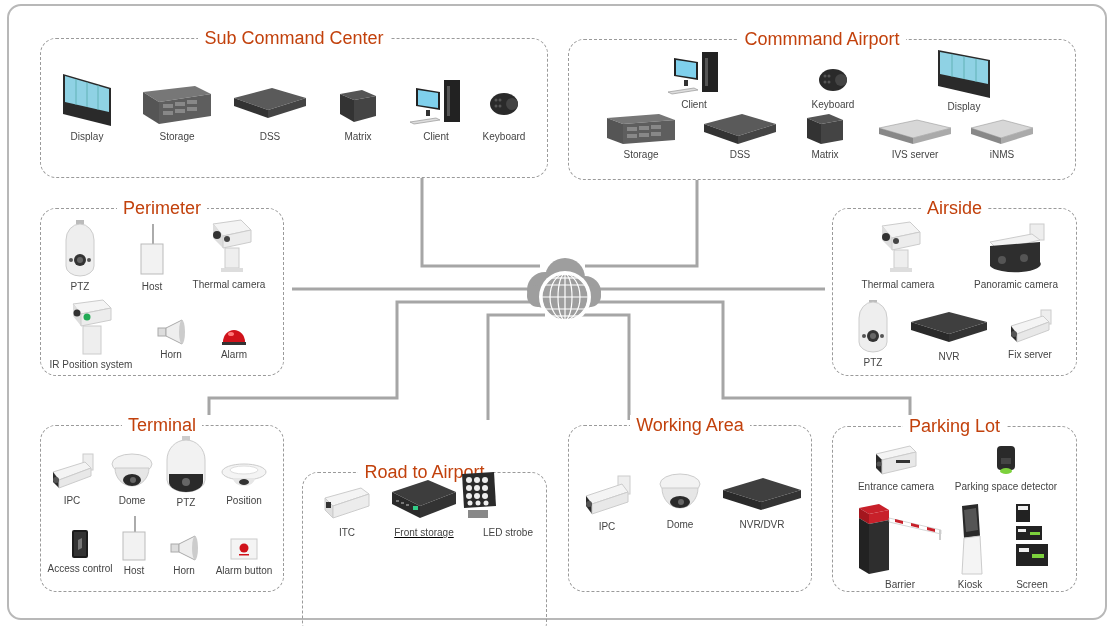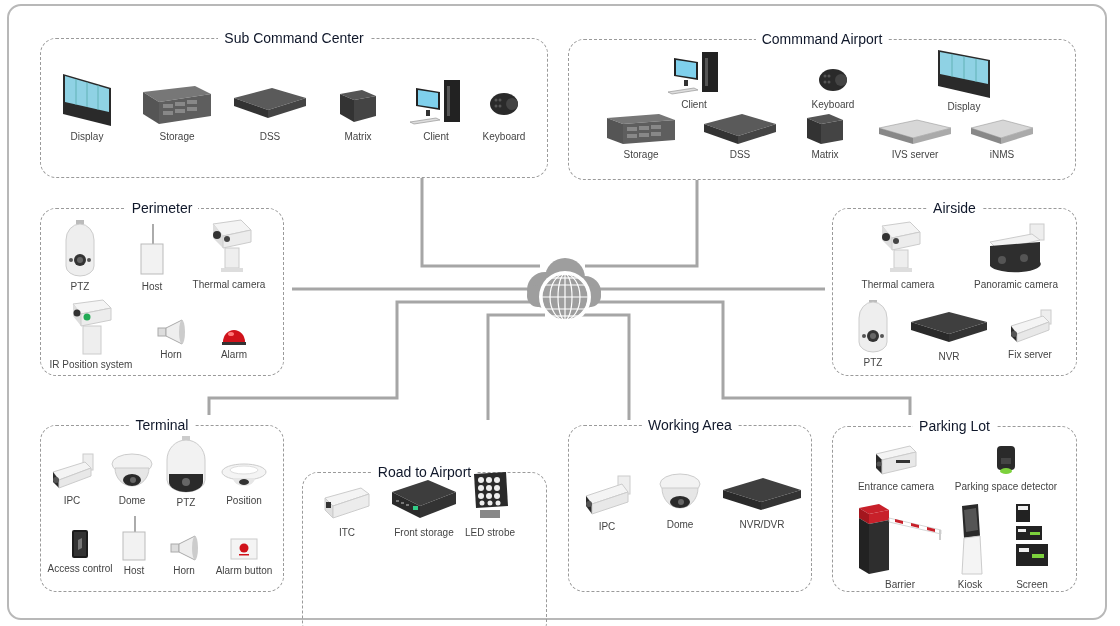--- a/index.html
+++ b/index.html
@@ -1,20 +1,20 @@
 <!DOCTYPE html>
 <html><head>
 <meta charset="utf-8">
 <style>
   html,body{margin:0;padding:0;background:#fff;}
   body{width:1120px;height:626px;position:relative;overflow:hidden;font-family:"Liberation Sans","DejaVu Sans",sans-serif;}
   .frame{position:absolute;left:7px;top:4px;width:1100px;height:616px;border:2px solid #b8b8b8;border-radius:14px;box-sizing:border-box;}
   .group{position:absolute;border:1.5px dashed #9a9a9a;border-radius:16px;box-sizing:border-box;}
   .gtitle{position:absolute;top:-10px;left:0;right:0;text-align:center;height:18px;line-height:18px;}
-  .gtitle span{background:#fff;padding:0 6px;color:#0f172a;font-size:14px;}
+  .gtitle span{background:#fff;padding:0 6px;color:#c2410c;font-size:18px;}
   .item{position:absolute;text-align:center;width:110px;margin-left:-55px;}
   .item .ic{display:block;margin:0 auto;}
   .item .lb{display:block;font-size:10px;color:#444;margin-top:3px;white-space:nowrap;}
   svg.wires{position:absolute;left:0;top:0;}
 </style>
 </head>
 <body>
 
 <div class="frame"></div>
 
@@ -403,35 +403,35 @@
 </div>
 <div class="item" style="left:347px;top:484px;">
   <svg class="ic" width="52" height="40">
       <polygon points="4,14 40,4 48,10 12,22" fill="#f4f4f4" stroke="#ccc"></polygon>
       <polygon points="4,14 12,22 12,34 4,26" fill="#e0e0e0" stroke="#ccc"></polygon>
       <polygon points="12,22 48,10 48,22 12,34" fill="#ececec" stroke="#ccc"></polygon>
       <rect x="5" y="18" width="5" height="6" fill="#333"></rect>
     </svg>
   <span class="lb">ITC</span>
 </div>
-<div class="item" style="left:424px;top:476px;">
+<div class="item" style="left:424px;top:476px;text-decoration:underline;">
   <svg class="ic" width="72" height="48">
       <polygon points="4,16 40,4 68,16 32,30" fill="#3d3d3d"></polygon>
       <polygon points="4,16 32,30 32,42 4,28" fill="#2a2a2a"></polygon>
       <polygon points="32,30 68,16 68,28 32,42" fill="#333"></polygon>
       <g fill="#777">
         <rect x="8" y="24" width="3" height="2"></rect>
         <rect x="13" y="26" width="3" height="2"></rect>
         <rect x="18" y="28" width="3" height="2"></rect>
       </g>
       <rect x="25" y="30" width="5" height="4" fill="#3c8"></rect>
     </svg>
   <span class="lb">Front storage</span>
 </div>
-<div class="item" style="left:490px;top:470px;">
+<div class="item" style="left:478px;top:470px;text-align:right;">
   <svg class="ic" width="44" height="54">
       <polygon points="6,4 38,2 40,36 8,38" fill="#2a2a2a"></polygon>
       <g fill="#eee">
         <circle cx="13" cy="10" r="3"></circle>
         <circle cx="21" cy="10" r="3"></circle>
         <circle cx="29" cy="10" r="3"></circle>
         <circle cx="13" cy="18" r="3"></circle>
         <circle cx="21" cy="18" r="3"></circle>
         <circle cx="29" cy="18" r="3"></circle>
         <circle cx="13" cy="26" r="3"></circle>

